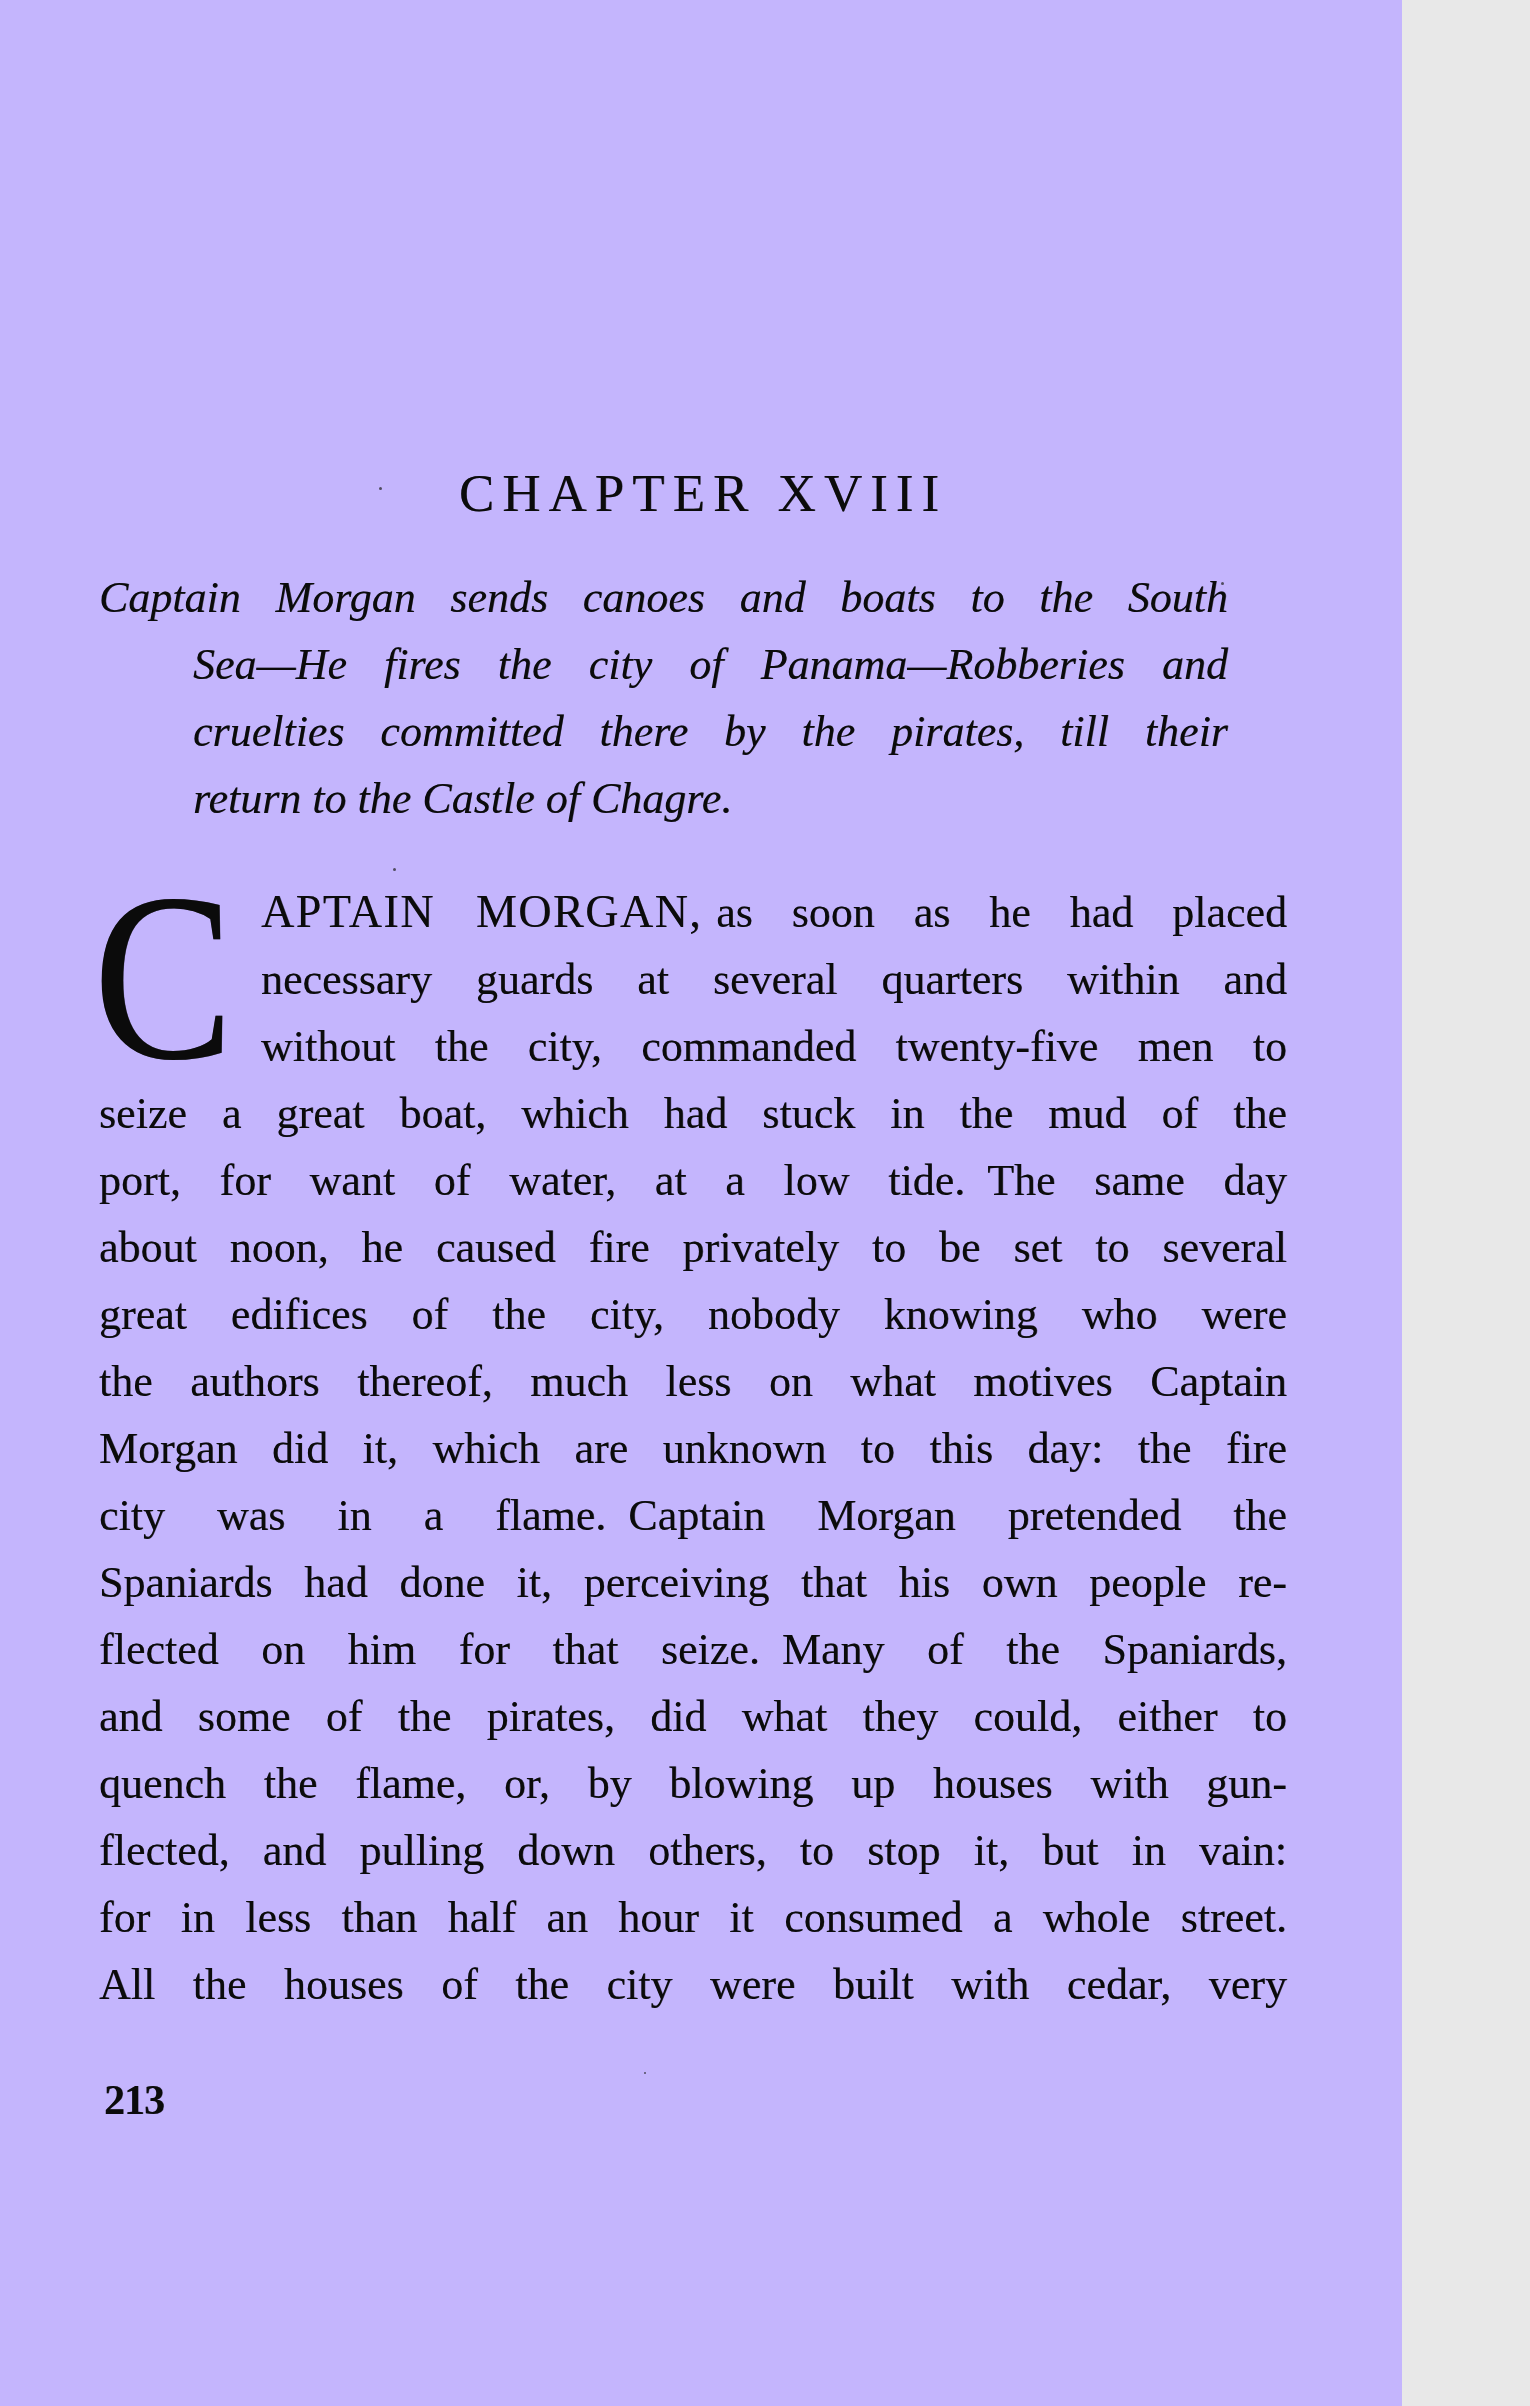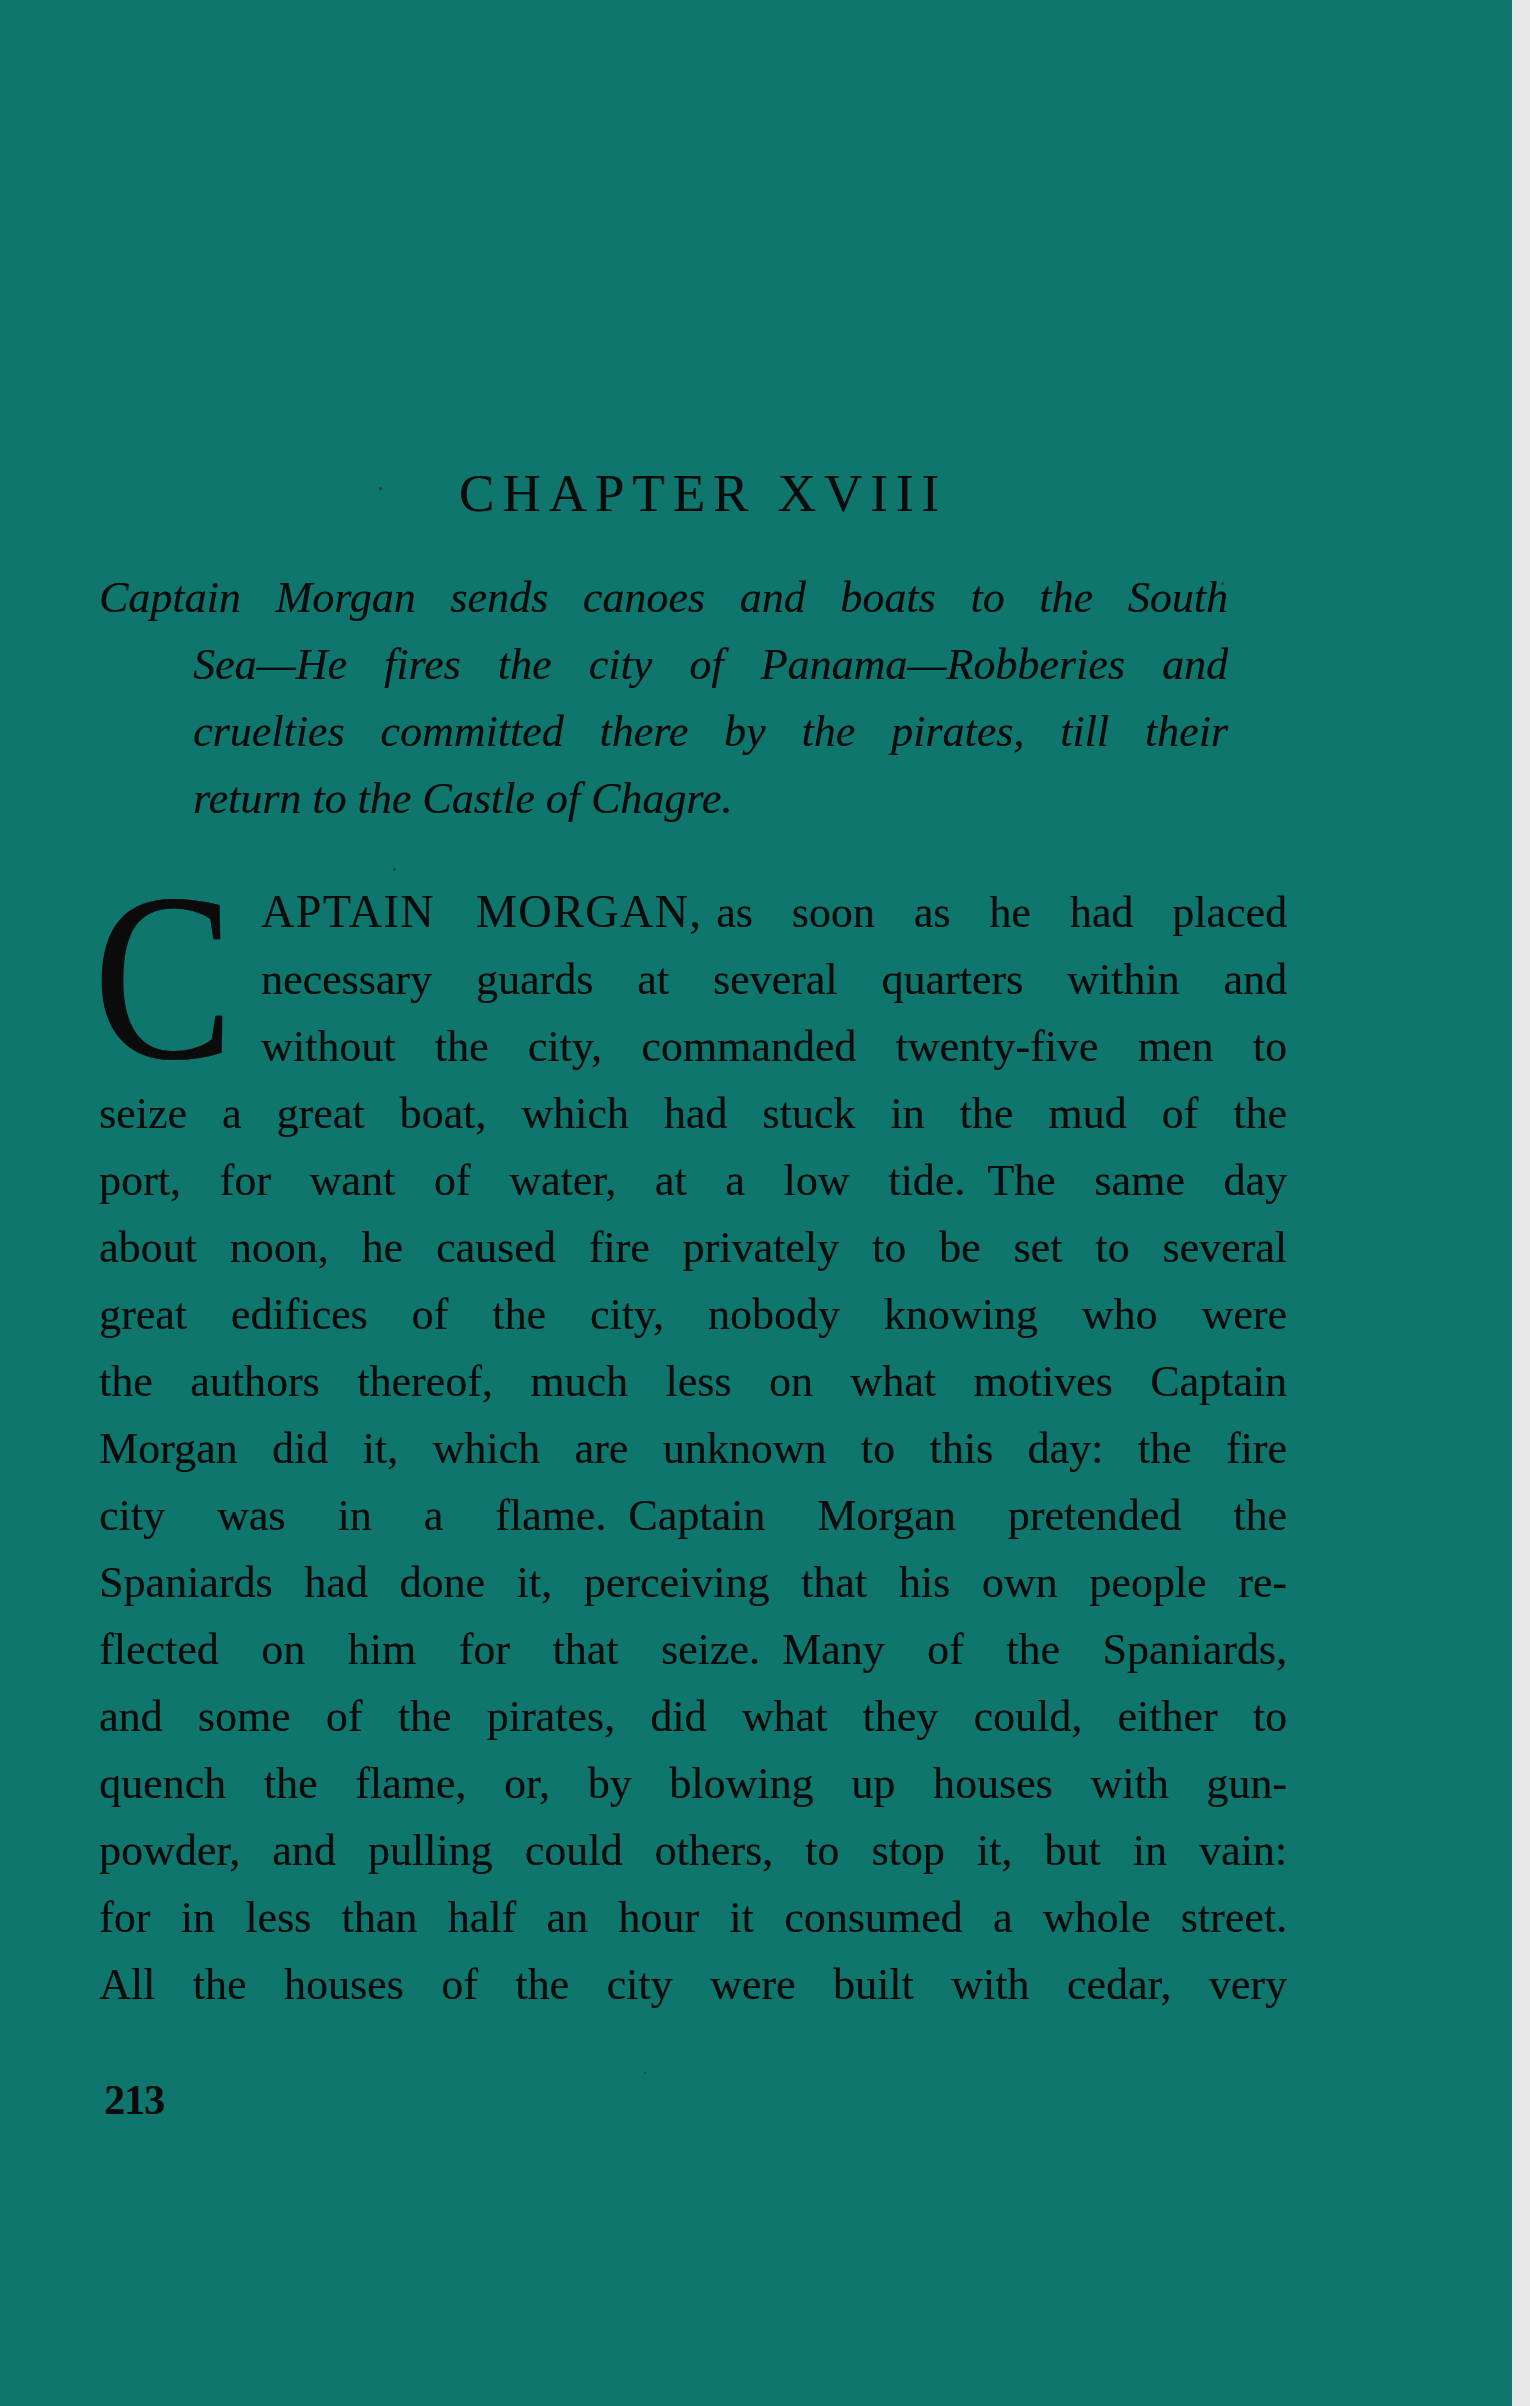--- a/index.html
+++ b/index.html
@@ -1,20 +1,20 @@
 <!DOCTYPE html>
 <html><head>
 <meta charset="utf-8">
 <style>
   html, body { margin: 0; padding: 0; background: #e8e8e8; }
   .page {
     position: relative;
-    width: 1512px;
+    width: 1402px;
     height: 2407px;
-    background: #0f766e;
+    background: #c4b5fd;
     color: #0b0b0b;
     font-family: "Liberation Serif", serif;
     overflow: hidden;
     text-shadow: 0.4px 0.3px 0 rgba(10,10,10,0.5);
   }
   .col { position: absolute; left: 99px; width: 1188px; }
 
   .heading {
     top: 467px;
     text-align: center;
@@ -108,21 +108,21 @@
     <div class="bline">port, for want of water, at a low tide. The same day</div>
     <div class="bline">about noon, he caused fire privately to be set to several</div>
     <div class="bline">great edifices of the city, nobody knowing who were</div>
     <div class="bline">the authors thereof, much less on what motives Captain</div>
     <div class="bline">Morgan did it, which are unknown to this day: the fire</div>
     <div class="bline">city was in a flame. Captain Morgan pretended the</div>
     <div class="bline">Spaniards had done it, perceiving that his own people re-</div>
     <div class="bline">flected on him for that seize. Many of the Spaniards,</div>
     <div class="bline">and some of the pirates, did what they could, either to</div>
     <div class="bline">quench the flame, or, by blowing up houses with gun-</div>
-    <div class="bline">powder, and pulling could others, to stop it, but in vain:</div>
+    <div class="bline">flected, and pulling down others, to stop it, but in vain:</div>
     <div class="bline">for in less than half an hour it consumed a whole street.</div>
     <div class="bline">All the houses of the city were built with cedar, very</div>
   </div>
 
   <div class="col pagenum">213</div>
 
   <div class="speck" style="left:379px; top:487px; width:3px; height:3px;"></div>
   <div class="speck" style="left:1221px; top:582px; width:3px; height:3px;"></div>
   <div class="speck" style="left:393px; top:868px; width:3px; height:3px;"></div>
   <div class="speck" style="left:644px; top:2072px; width:2px; height:2px;"></div>

